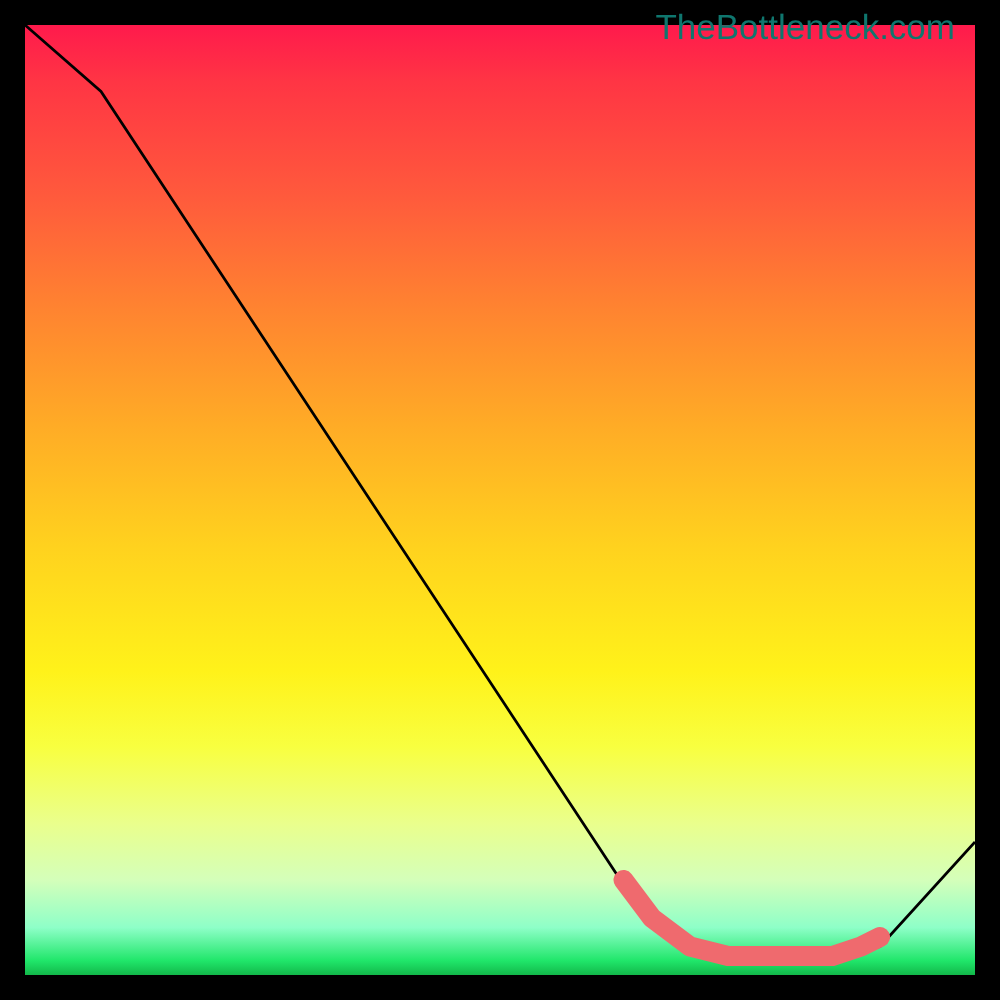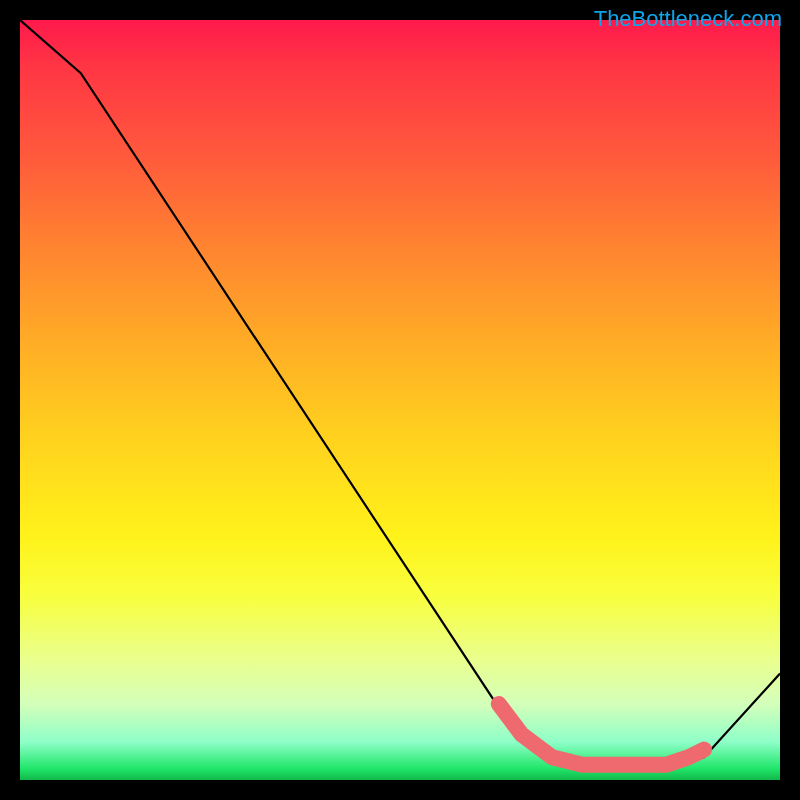--- a/index.html
+++ b/index.html
@@ -6,23 +6,23 @@
   body {
     width: 800px;
     height: 800px;
     background: #000;
     position: relative;
     font-family: Arial, sans-serif;
   }
   .watermark {
     position: absolute;
     top: 6px;
-    right: 18px;
-    color: #0ea5e9;
-    font-size: 22px;
+    right: 36px;
+    color: #0f766e;
+    font-size: 28px;
     font-weight: 500;
     z-index: 10;
   }
   .plot-area {
     position: absolute;
     left: 20px;
     top: 20px;
     width: 760px;
     height: 760px;
     background: linear-gradient(to bottom,

